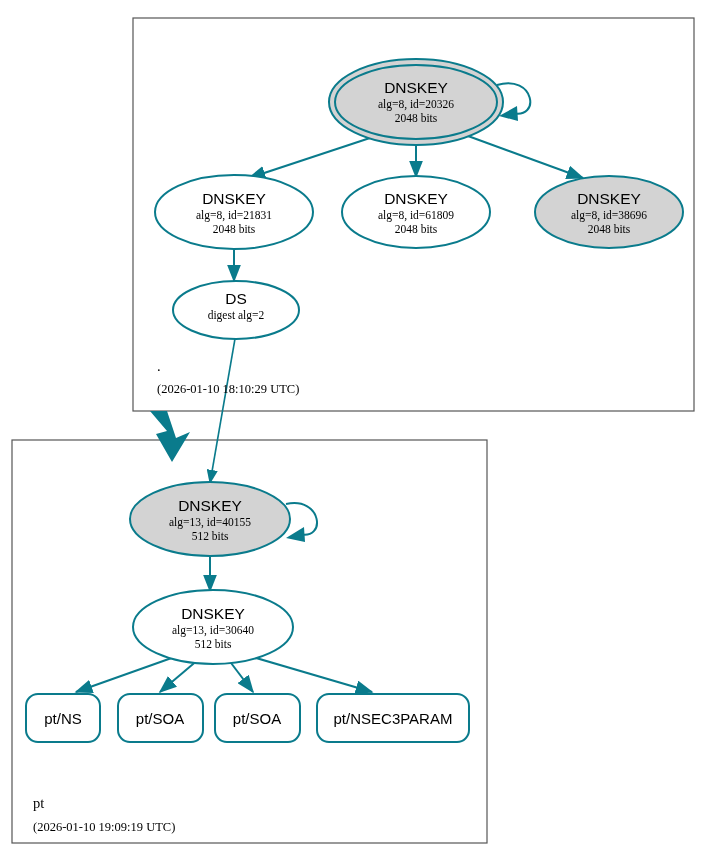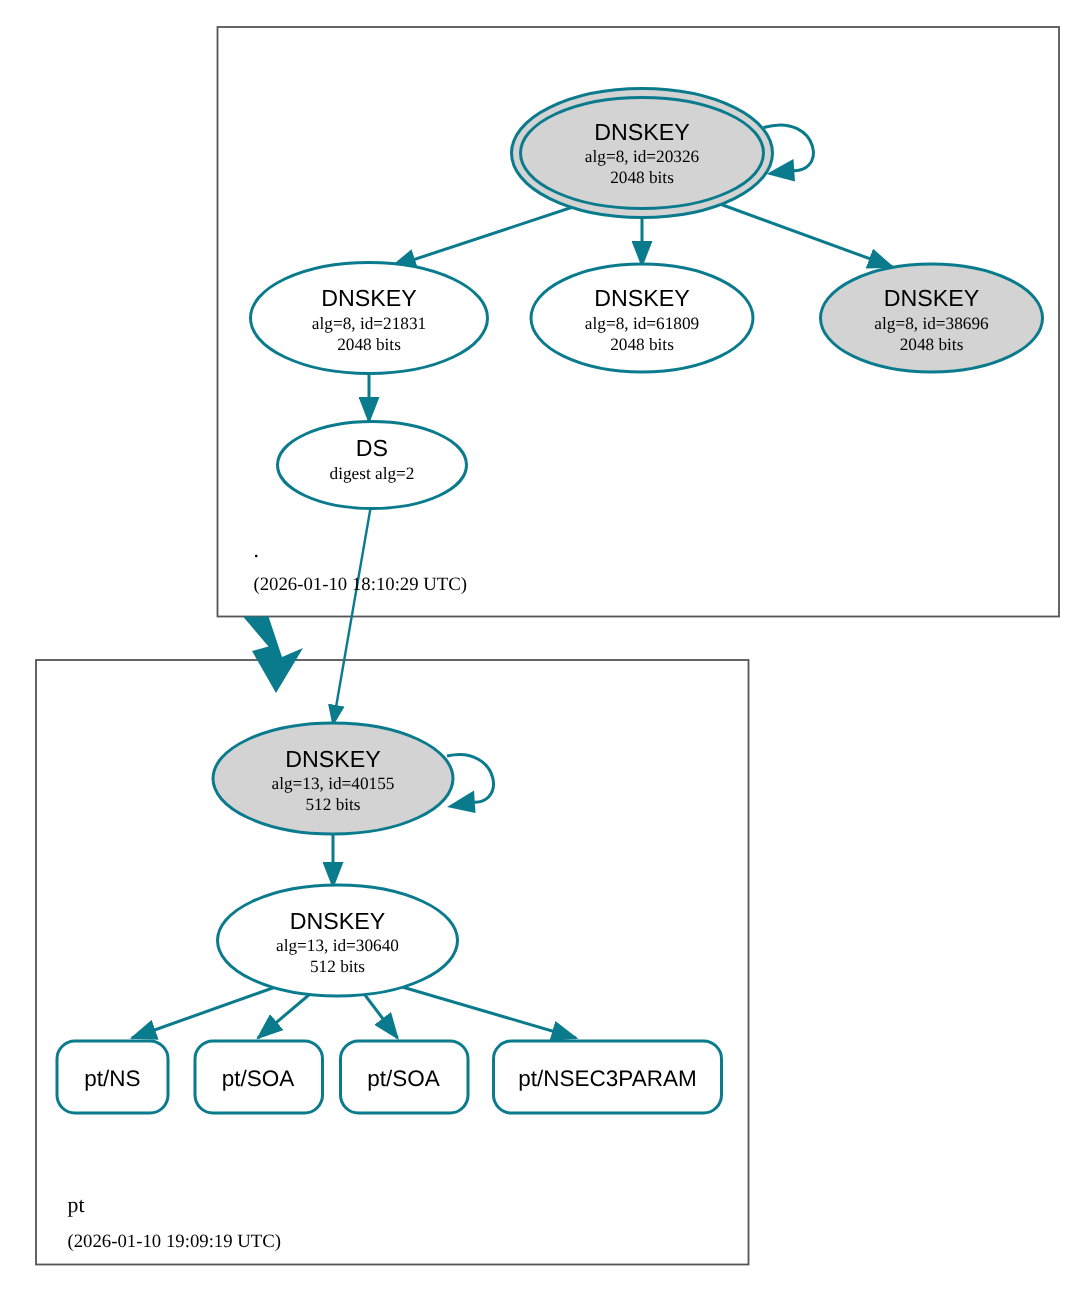--- a/index.html
+++ b/index.html
@@ -9,21 +9,21 @@
   }
   body {
     width: 711px;
     height: 865px;
     font-family: "Liberation Serif", serif;
     position: relative;
     overflow: hidden;
   }
   #canvas-wrap {
     position: absolute;
-    left: 12px;
+    left: 0;
     top: 0;
     width: 659px;
     height: 865px;
   }
   svg.diagram {
     display: block;
     width: 711px;
     height: 865px;
   }
   .cluster-box {

